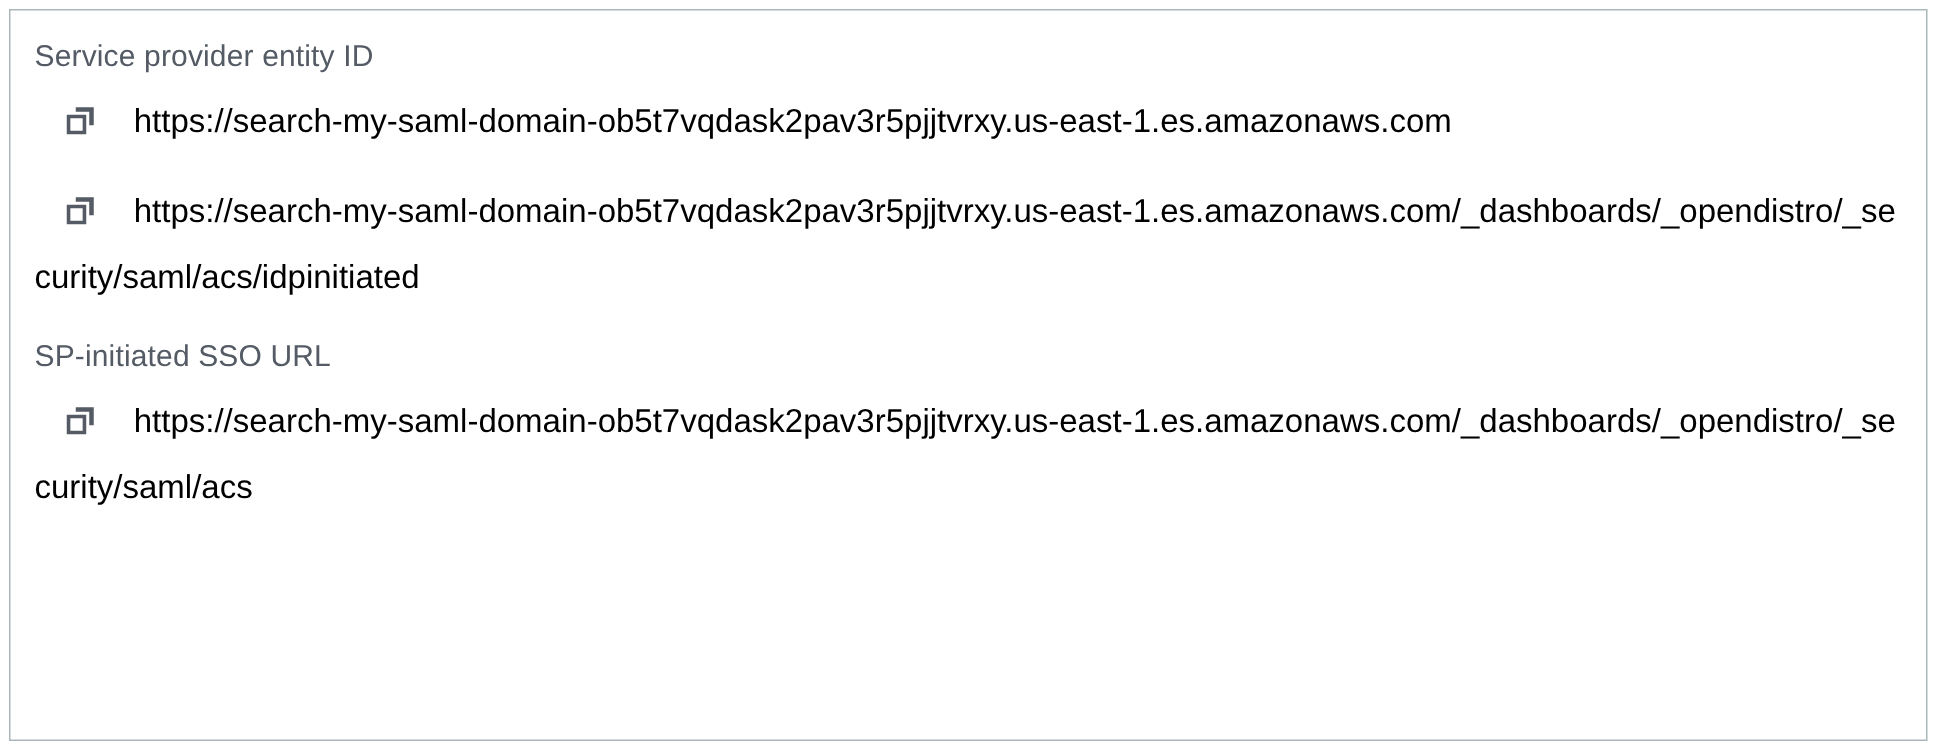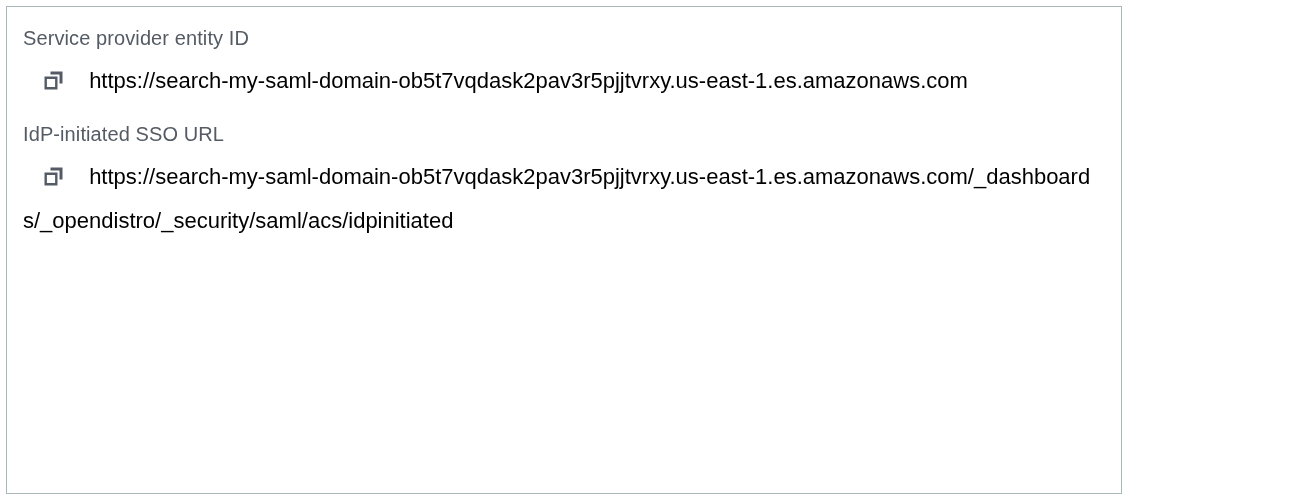--- a/index.html
+++ b/index.html
@@ -11,21 +11,21 @@
     width: 1292px;
     height: 504px;
     font-family: "Liberation Sans", sans-serif;
     -webkit-font-smoothing: antialiased;
   }
 
   .panel {
     position: absolute;
     left: 6px;
     top: 6px;
-    width: 1116px;
+    width: 1279px;
     height: 488px;
     box-sizing: border-box;
     border: 1px solid #aab7b8;
     background: #ffffff;
     overflow: hidden;
   }
 
   .panel-inner {
     padding: 16px 18px 10px 16px;
   }
@@ -88,27 +88,38 @@
           <svg viewBox="0 0 21 21" xmlns="http://www.w3.org/2000/svg" aria-hidden="true">
             <path d="M7.5 1.5 H19.5 V13.5 H16.5 V4.5 H7.5 Z" fill="#545b64"></path>
             <path d="M1.5 6.5 H14.5 V19.5 H1.5 Z M3.9 8.9 V17.1 H12.1 V8.9 Z" fill="#545b64"></path>
           </svg>
         </span>
         <span class="field-value-text">https://search-my-saml-domain-ob5t7vqdask2pav3r5pjjtvrxy.us-east-1.es.amazonaws.com</span>
       </div>
     </div>
 
     <div class="field">
-      <div class="field-label">IdP-initiated SSO URL</div>
       <div class="field-value-row">
         <span class="copy-icon">
           <svg viewBox="0 0 21 21" xmlns="http://www.w3.org/2000/svg" aria-hidden="true">
             <path d="M7.5 1.5 H19.5 V13.5 H16.5 V4.5 H7.5 Z" fill="#545b64"></path>
             <path d="M1.5 6.5 H14.5 V19.5 H1.5 Z M3.9 8.9 V17.1 H12.1 V8.9 Z" fill="#545b64"></path>
           </svg>
         </span>
         <span class="field-value-text">https://search-my-saml-domain-ob5t7vqdask2pav3r5pjjtvrxy.us-east-1.es.amazonaws.com/_dashboards/_opendistro/_security/saml/acs/idpinitiated</span>
       </div>
     </div>
 
+    <div class="field">
+      <div class="field-label">SP-initiated SSO URL</div>
+      <div class="field-value-row">
+        <span class="copy-icon">
+          <svg viewBox="0 0 21 21" xmlns="http://www.w3.org/2000/svg" aria-hidden="true">
+            <path d="M7.5 1.5 H19.5 V13.5 H16.5 V4.5 H7.5 Z" fill="#545b64"></path>
+            <path d="M1.5 6.5 H14.5 V19.5 H1.5 Z M3.9 8.9 V17.1 H12.1 V8.9 Z" fill="#545b64"></path>
+          </svg>
+        </span>
+        <span class="field-value-text">https://search-my-saml-domain-ob5t7vqdask2pav3r5pjjtvrxy.us-east-1.es.amazonaws.com/_dashboards/_opendistro/_security/saml/acs</span>
+      </div>
+    </div>
 
   </div>
 </div>
 
 </body></html>

